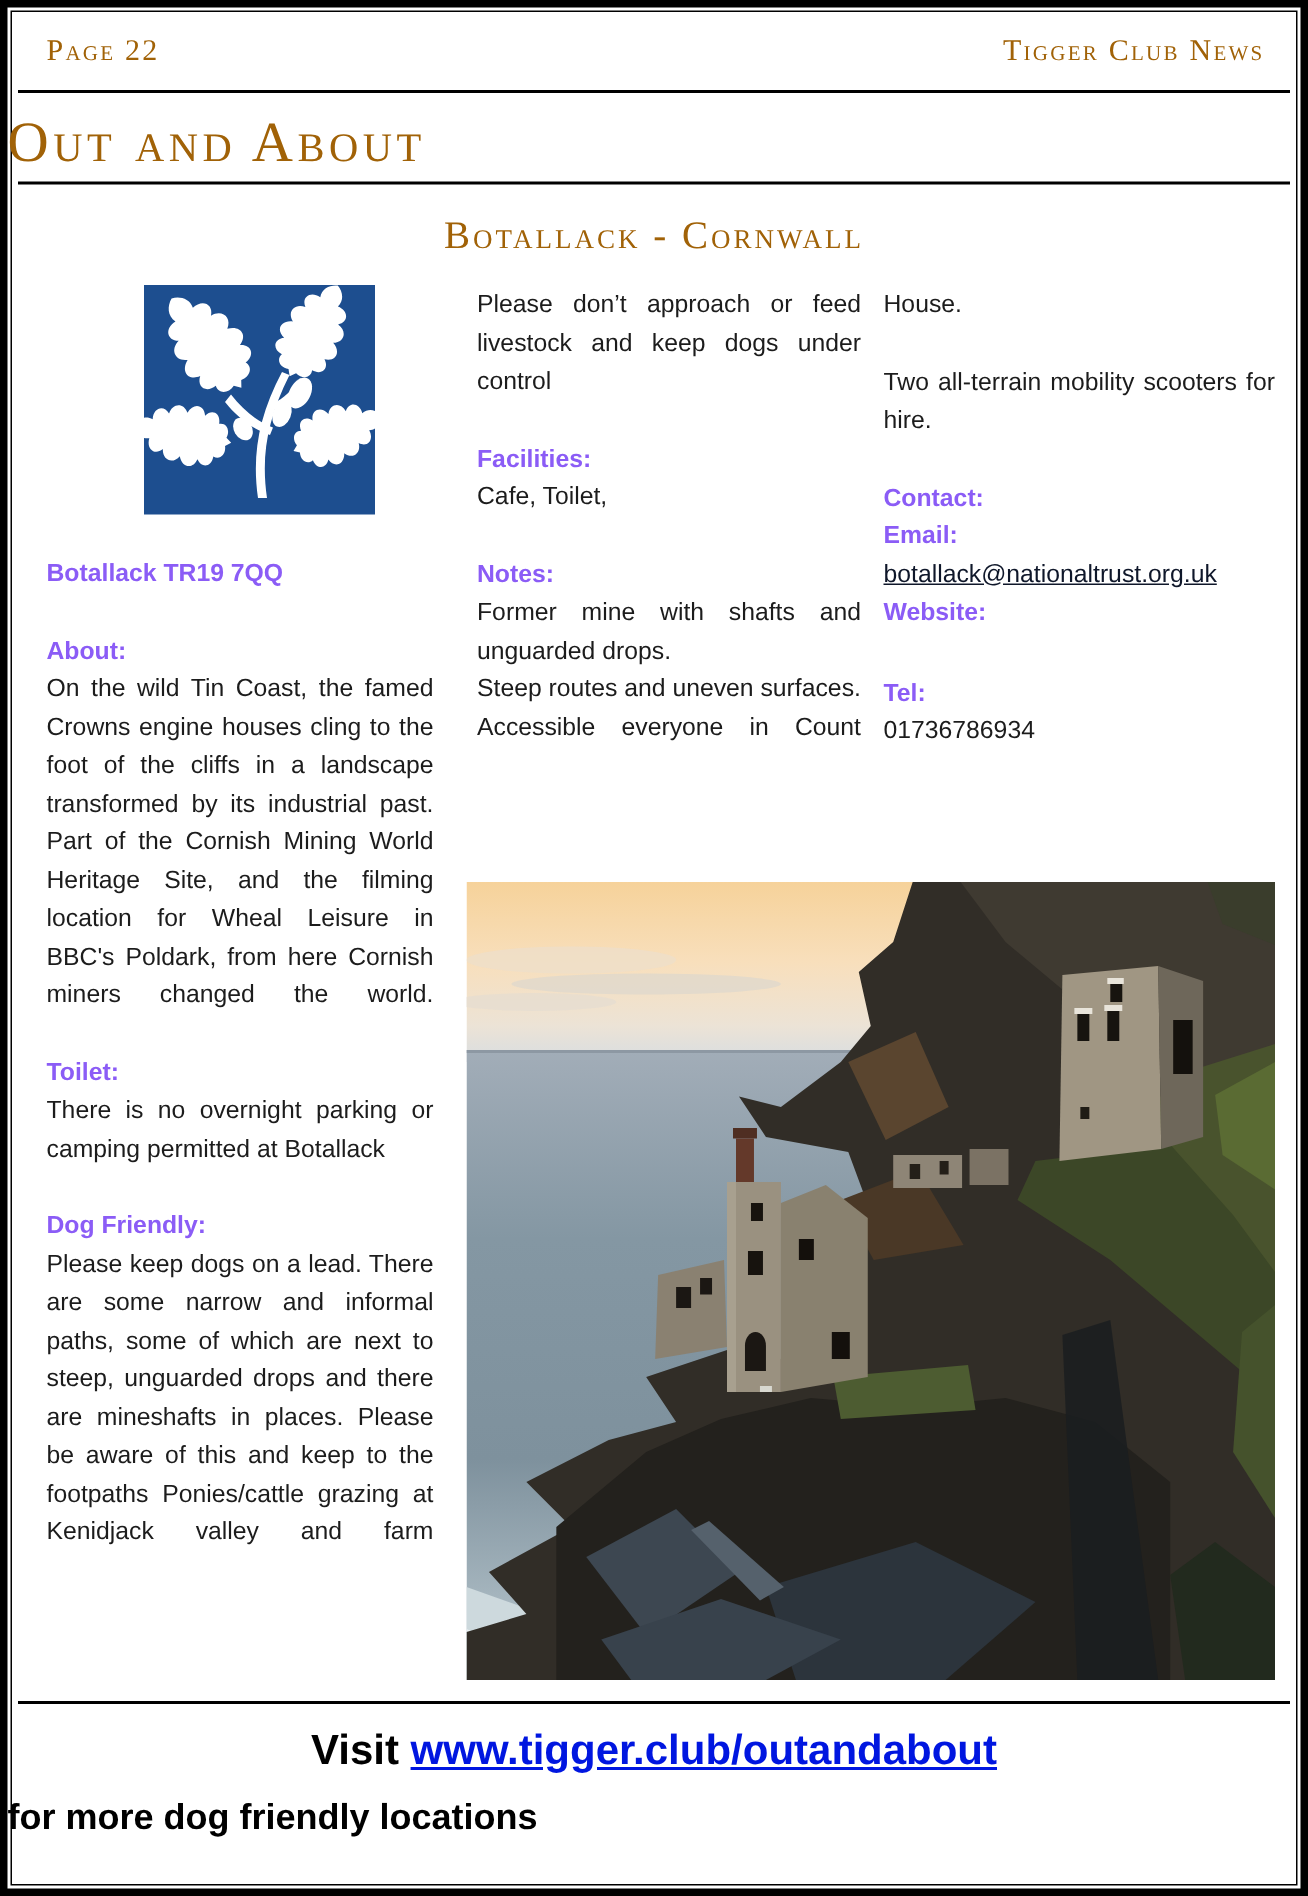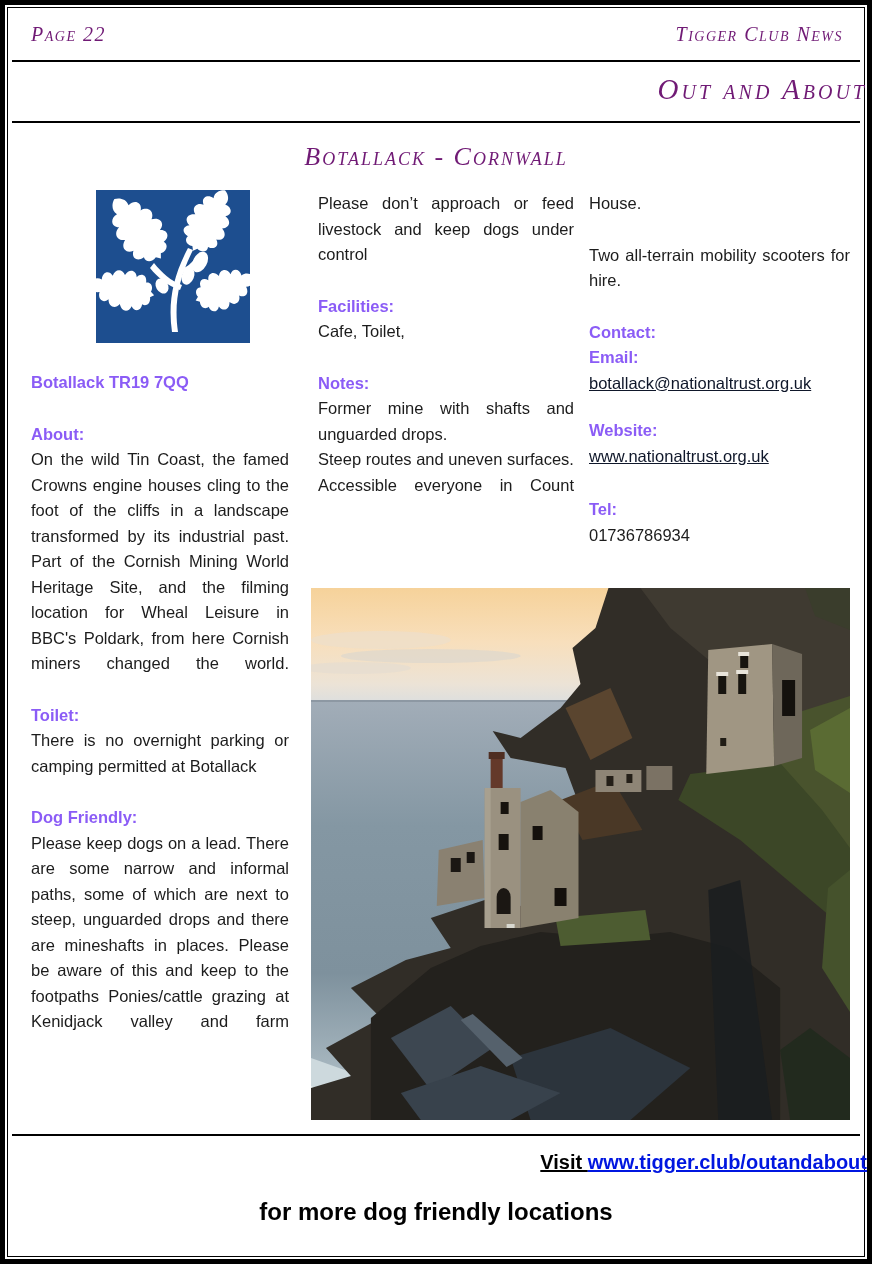--- a/index.html
+++ b/index.html
@@ -12,30 +12,29 @@
     font-family:"Liberation Sans",sans-serif;
     color:#1c1c1c;
     overflow:hidden;
   }
   .inner-frame{
     position:absolute;inset:2px;border:1px solid #000;pointer-events:none;
   }
   .smallcaps{
     font-family:"Liberation Serif",serif;
     font-variant:small-caps;
-    color:#701a75;
-    font-style:italic;
+    color:#a16207;
   }
   .hdr-left{position:absolute;left:26px;top:18px;font-size:20px;letter-spacing:1.5px;}
   .hdr-right{position:absolute;right:24px;top:18px;font-size:20px;letter-spacing:1.5px;}
   .rule{position:absolute;left:7px;right:7px;height:0;border-top:2px solid #000;}
   .rule1{top:55px;}
   .rule2{top:116px;}
   .rule3{top:1129px;}
-  .section-title{position:absolute;left:0;right:0;top:68px;text-align:right;font-size:29px;letter-spacing:3px;}
+  .section-title{position:absolute;left:0;right:0;top:68px;text-align:left;font-size:38px;letter-spacing:3px;}
   .article-title{position:absolute;left:0;right:0;top:137px;text-align:center;font-size:26px;letter-spacing:2px;}
 
   .col{position:absolute;font-size:16.5px;line-height:25.5px;}
   .col p{margin:0;}
   .col-left{left:26px;top:185px;width:258px;}
   .col-mid{left:313px;top:186px;width:256px;}
   .col-right{left:584px;top:186px;width:261px;}
   .b{font-weight:bold;color:#8b5cf6;}
   .h{margin-top:26px !important;}
   .j{text-align:justify;}
@@ -45,22 +44,22 @@
 
   .nt-logo{
     width:154px;height:153px;margin-left:65px;
     background:#1d4e8f;
   }
   .addr{margin-top:27px !important;}
 
   .photo{position:absolute;left:306px;top:583px;width:539px;height:532px;}
   .photo svg{display:block;}
 
-  .footer1{position:absolute;left:0;right:0;top:1146px;text-align:right;font-size:20px;font-weight:bold;color:#000;text-decoration:underline;}
-  .footer2{position:absolute;left:0;right:0;top:1193px;text-align:center;font-size:24px;font-weight:bold;color:#000;}
+  .footer1{position:absolute;left:0;right:0;top:1146px;text-align:center;font-size:28px;font-weight:bold;color:#000;}
+  .footer2{position:absolute;left:0;right:0;top:1193px;font-size:24px;font-weight:bold;color:#000;}
   a.flink{color:#0016e0;text-decoration:underline;font-weight:bold;}
 </style>
 </head>
 <body>
 
 <div class="page">
   <div class="inner-frame"></div>
 
   <div class="hdr-left smallcaps">Page 22</div>
   <div class="hdr-right smallcaps">Tigger Club News</div>
@@ -107,22 +106,21 @@
     <p class="j">Steep routes and uneven surfaces.</p>
     <p class="j jl">Accessible everyone in Count</p>
   </div>
 
   <div class="col col-right">
     <p>House.</p>
     <p class="j gap">Two all-terrain mobility scooters for hire.</p>
     <p class="b h">Contact:</p>
     <p class="b">Email:</p>
     <p><a class="link" href="#">botallack@nationaltrust.org.uk</a></p>
-    <p class="b" style="margin-top:22px;">Website:</p>
-    <p><a class="link" href="#">www.nationaltrust.org.uk</a></p>
+    <p class="b" style="">Website:</p>
     <p class="b" style="margin-top:28px;">Tel:</p>
     <p>01736786934</p>
   </div>
 
   <div class="photo" aria-label="Crowns engine houses clinging to dark rocky cliffs above the sea at Botallack at dusk">
     <svg width="539" height="532" viewBox="0 0 540 532" preserveAspectRatio="none">
       <defs>
         <linearGradient id="sky" x1="0" y1="0" x2="0" y2="1">
           <stop offset="0" stop-color="#f6d29a"></stop>
           <stop offset="0.45" stop-color="#f8dfbc"></stop>

